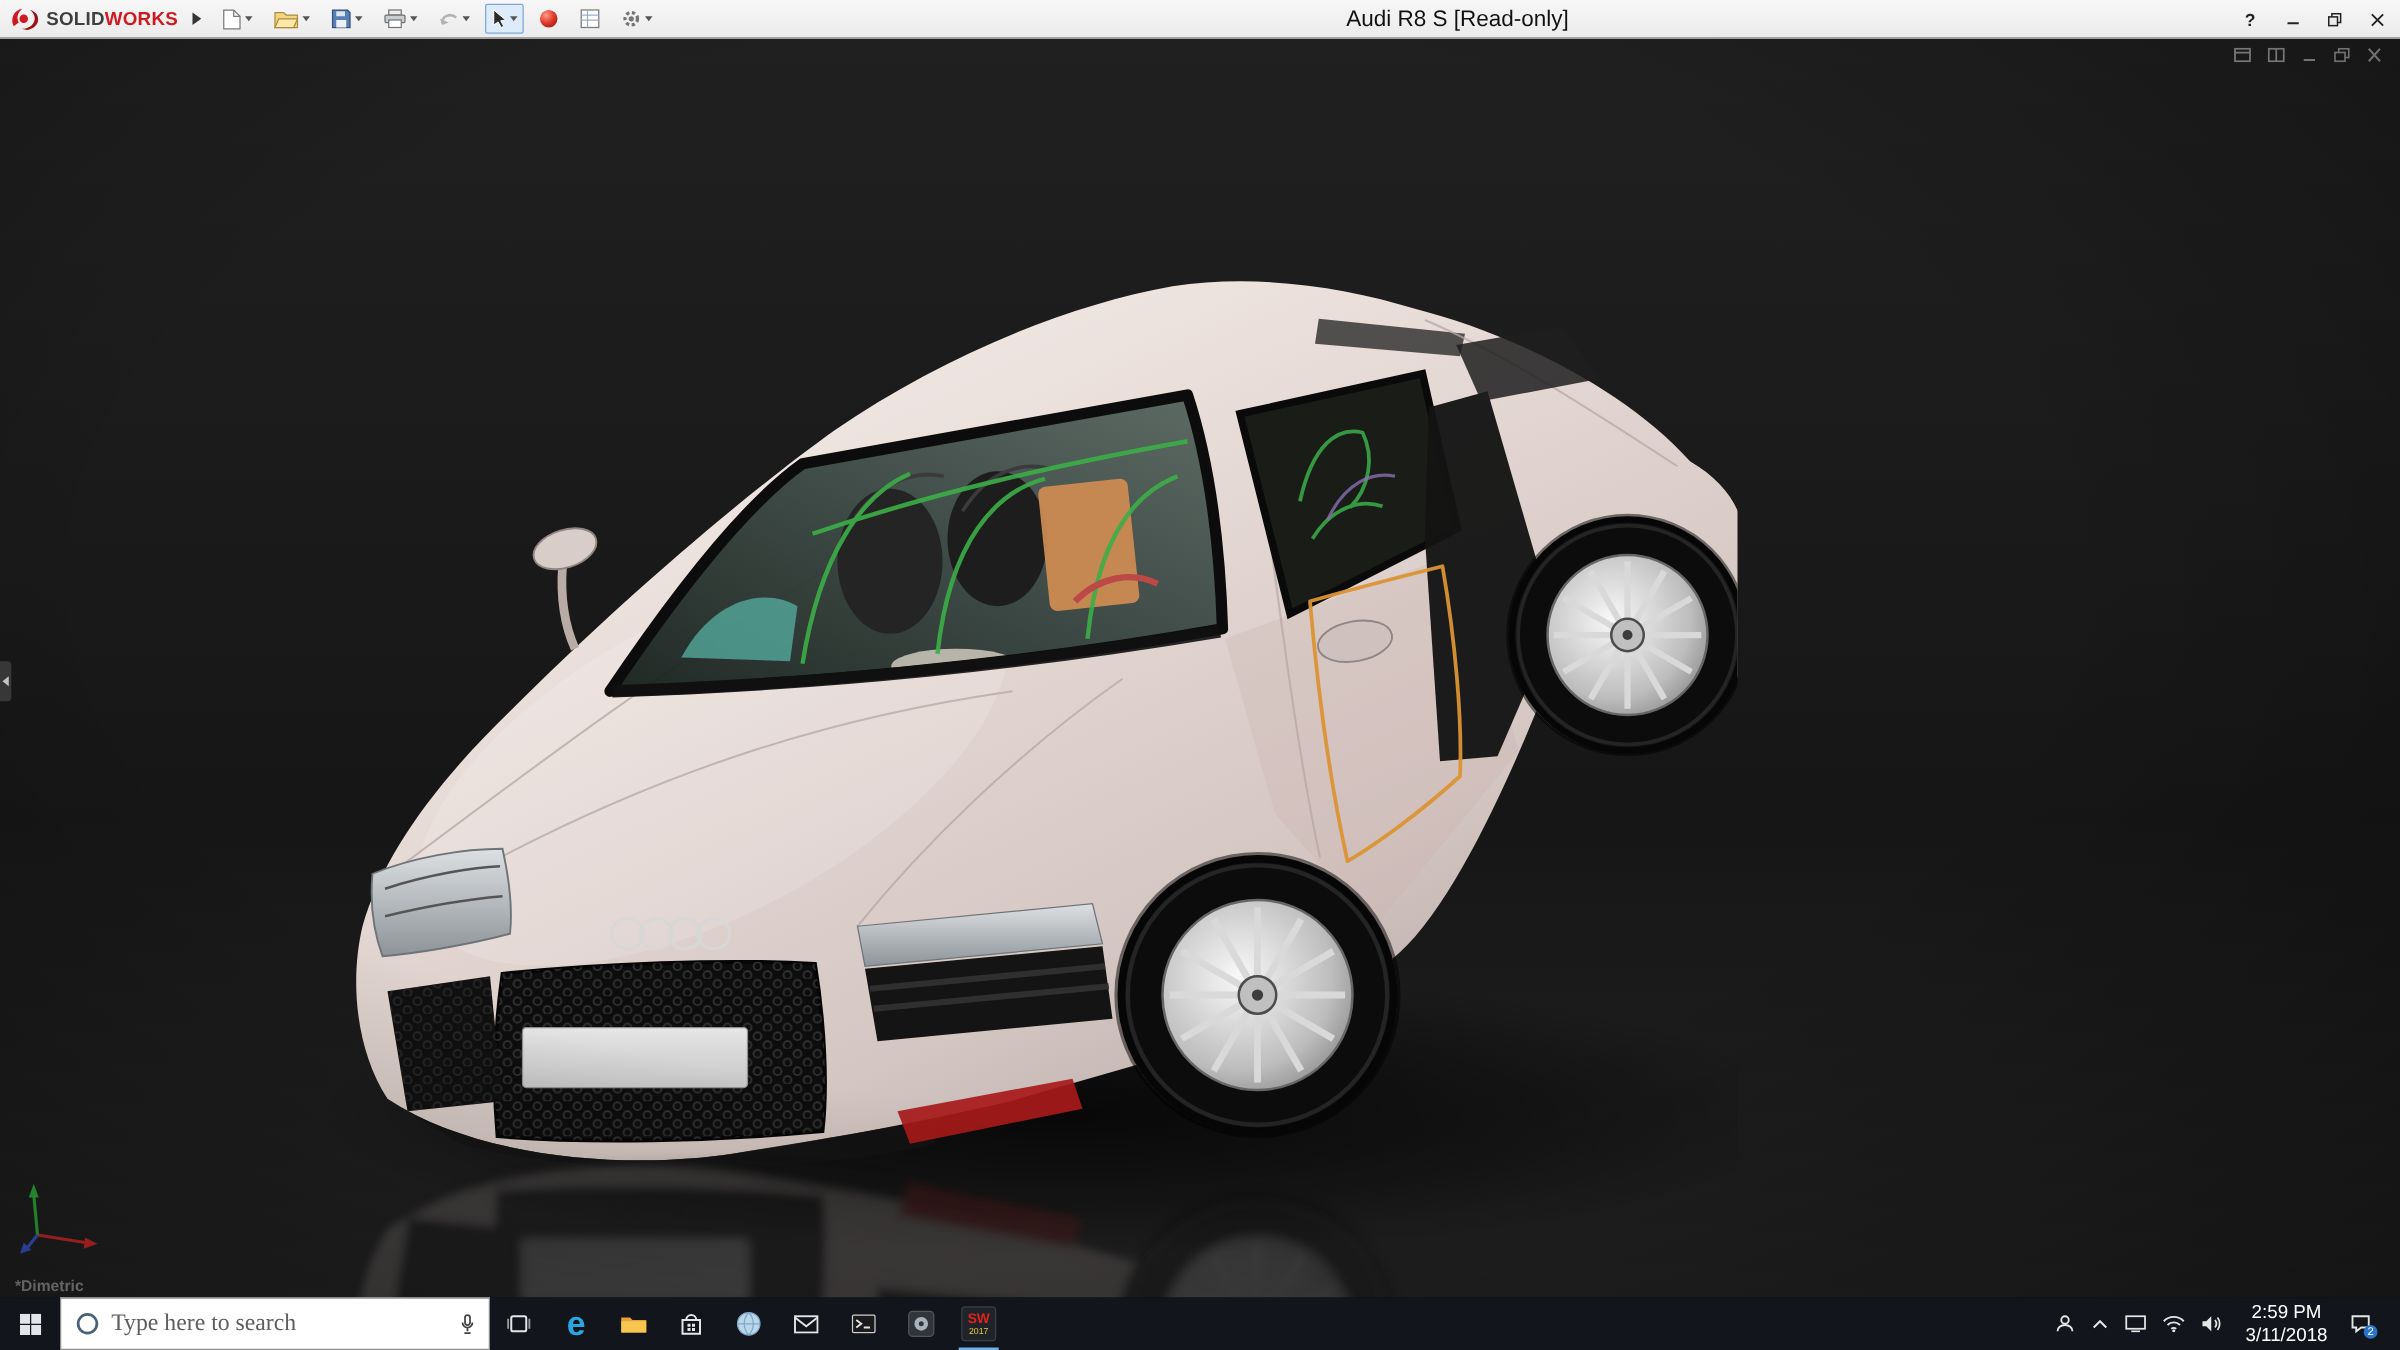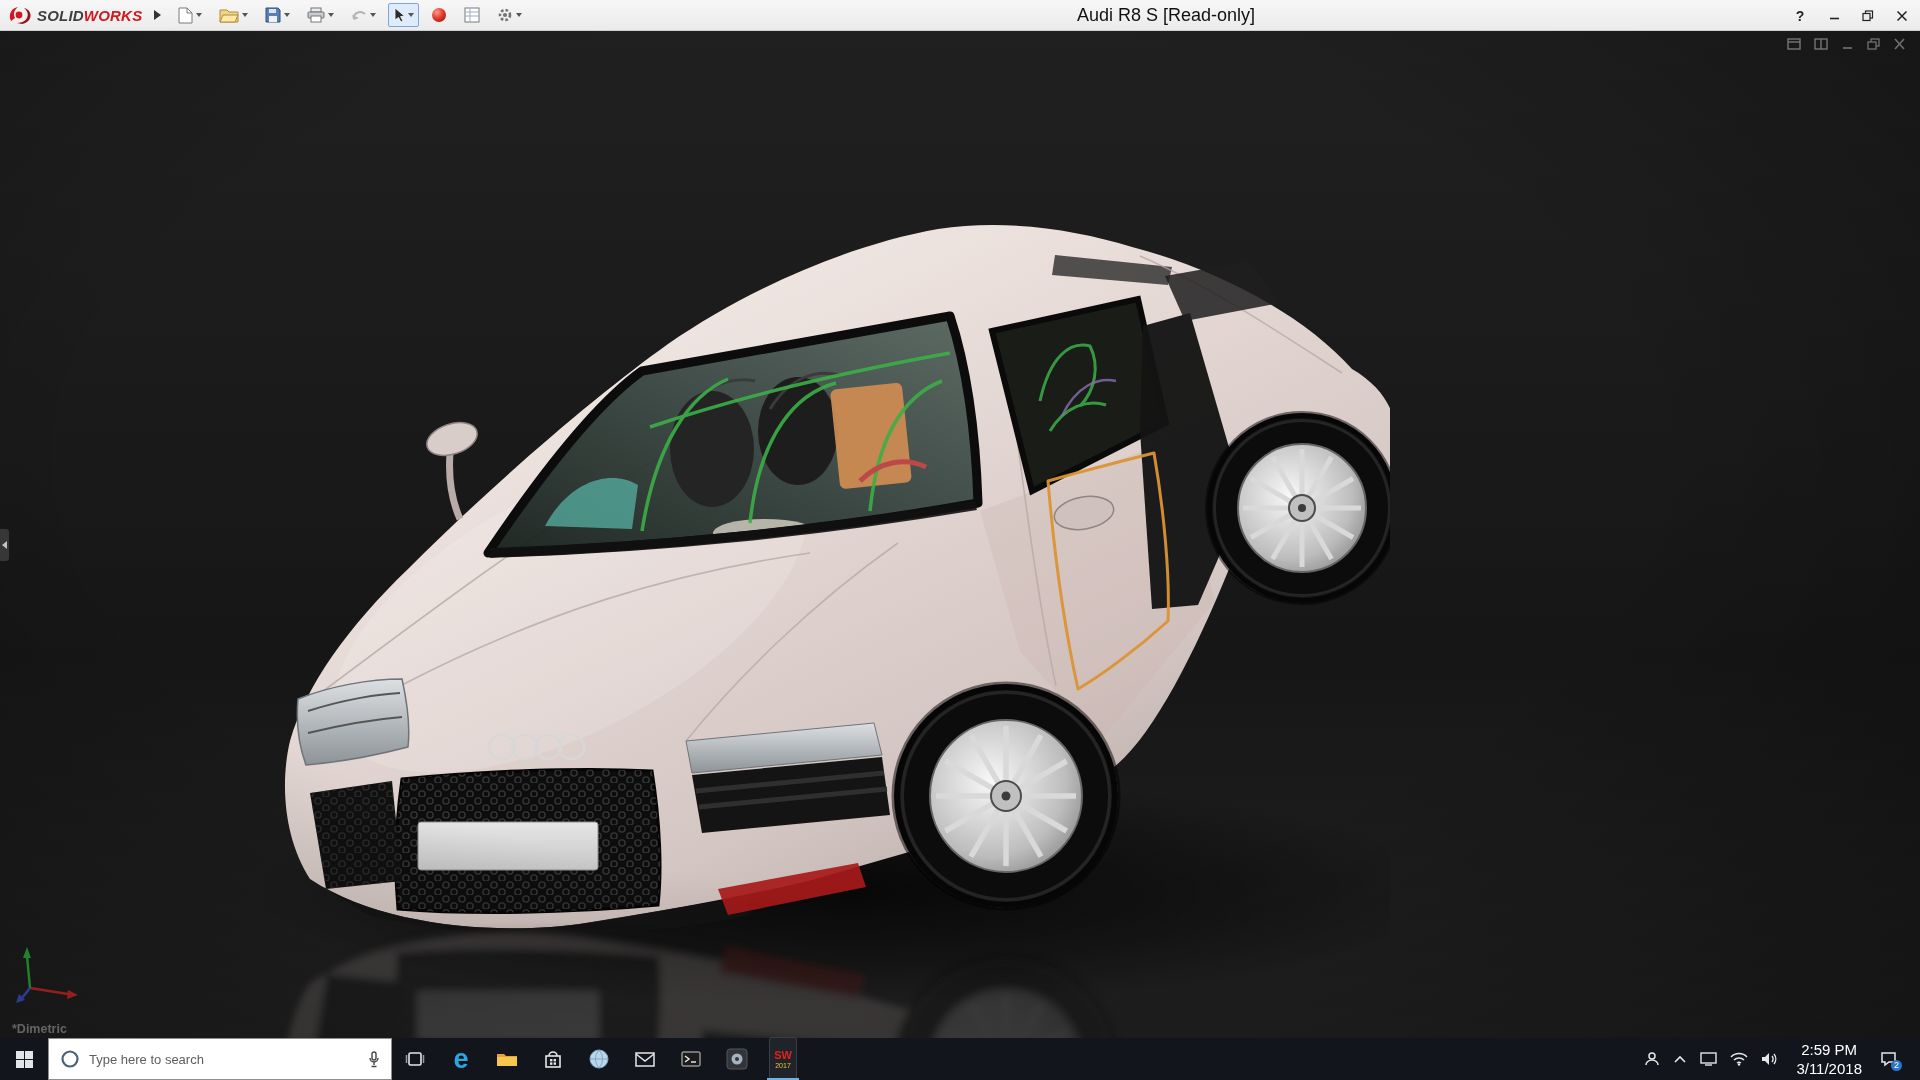--- a/index.html
+++ b/index.html
@@ -1,21 +1,21 @@
 <!DOCTYPE html>
 <html><head>
 <meta charset="utf-8">
 <style>
 *{box-sizing:border-box;margin:0;padding:0}
 html,body{width:1920px;height:1080px;overflow:hidden;background:#000;font-family:"Liberation Sans","DejaVu Sans",sans-serif}
 
 
 #titlebar{position:absolute;inset:0 0 auto 0;height:31px;background:linear-gradient(#f7f7f7,#ebebeb);border-bottom:1px solid #cfcfcf;display:flex;align-items:center;padding:0 6px;z-index:5}
 .brand{display:flex;align-items:center;gap:5px;padding:0 4px 0 2px}
-.brand-text{font-size:15px;font-weight:bold;font-style:italic;letter-spacing:.2px}
+.brand-text{font-size:15px;font-weight:bold;letter-spacing:.2px}
 .solid{color:#3f3f3f}.works{color:#d0181f}
 .flyout{width:0;height:0;border-top:5px solid transparent;border-bottom:5px solid transparent;border-left:7px solid #333;margin:0 12px 0 8px}
 .tb{display:flex;align-items:center;gap:7px}
 .tbtn{display:flex;align-items:center;gap:3px;height:24px;padding:0 4px;border:1px solid transparent;border-radius:2px}
 .tbtn.active{border-color:#7da7d9;background:#ddebfa}
 .caret{width:0;height:0;border-left:3.5px solid transparent;border-right:3.5px solid transparent;border-top:4px solid #555}
 #win-title{position:absolute;left:1166px;top:0;transform:translateX(-50%);line-height:31px;font-size:18px;color:#111;white-space:nowrap}
 #win-ctls{position:absolute;right:10px;top:0;height:31px;display:flex;align-items:center;gap:18px}
 #win-ctls .wc{display:flex;align-items:center;justify-content:center;min-width:16px;height:22px;color:#222;font-size:14px;font-weight:bold}
 
@@ -26,26 +26,26 @@
 #panel-tab{position:absolute;left:0;top:498px;width:9px;height:32px;background:#3a3a3a;border-radius:0 3px 3px 0;display:flex;align-items:center;justify-content:center}
 #panel-tab .tri{width:0;height:0;border-top:4px solid transparent;border-bottom:4px solid transparent;border-right:5px solid #cfcfcf}
 #orient{position:absolute;left:12px;bottom:2px;color:#8f8f8f;font-size:12.5px;font-weight:bold}
 #triad{position:absolute;left:16px;bottom:34px}
 #car{position:absolute;left:250px;top:150px}
 
 
 #taskbar{position:absolute;left:0;right:0;bottom:0;height:42px;background:#12161c;display:flex;align-items:stretch;z-index:6}
 #start{width:48px;display:flex;align-items:center;justify-content:center}
 #searchbox{width:344px;background:#fff;border:1px solid #8e8e8e;display:flex;align-items:center;gap:9px;padding:0 11px}
-#searchbox input{flex:1;border:0;outline:0;font-size:13px;color:#ec4899;background:transparent;font-family:Liberation Sans, sans-serif}
+#searchbox input{flex:1;border:0;outline:0;font-size:19px;color:#ec4899;background:transparent;font-family:Liberation Serif, serif}
 #searchbox input::placeholder{color:#5e5e5e}
 .pin{width:46px;display:flex;align-items:center;justify-content:center;position:relative}
 .pin.running::after{content:"";position:absolute;left:7px;right:7px;bottom:0;height:2px;background:#6cb2e8}
 .edge-e{color:#2aa7e0;font-size:27px;font-weight:bold;line-height:1}
-.sw-icon{width:28px;height:44px;background:#20242a;border:1px solid #3a3f46;border-radius:3px;display:flex;flex-direction:column;align-items:center;justify-content:center}
+.sw-icon{width:28px;height:28px;background:#20242a;border:1px solid #3a3f46;border-radius:3px;display:flex;flex-direction:column;align-items:center;justify-content:center}
 .sw-top{color:#e2231a;font-weight:bold;font-size:11px;line-height:1}
 .sw-year{color:#e8c53a;font-size:7px;line-height:1;margin-top:1px}
 #tray{margin-left:auto;display:flex;align-items:center;gap:13px;padding-right:4px}
 .trayi{position:relative;display:flex;align-items:center;justify-content:center}
 #clock{color:#fff;font-size:15px;line-height:1.3;text-align:center;padding:0 5px}
 .ac-badge{position:absolute;right:-5px;bottom:-4px;color:#fff;font-size:9px;background:#2a74c9;border-radius:6px;padding:0 3px;line-height:11px}
 #showdesk{width:6px;border-left:1px solid #3a4048}
 </style>
 </head>
 <body>

